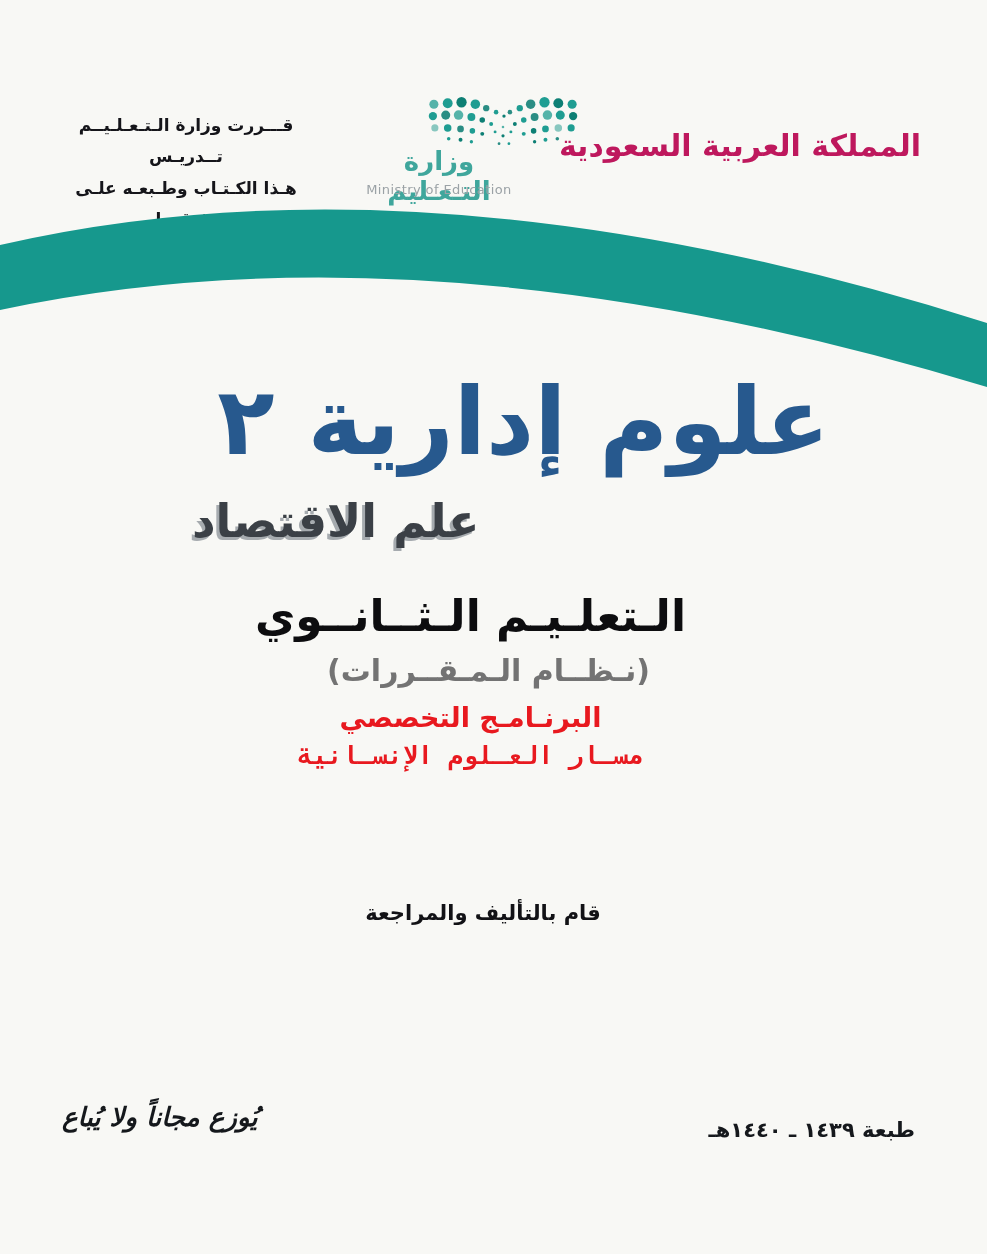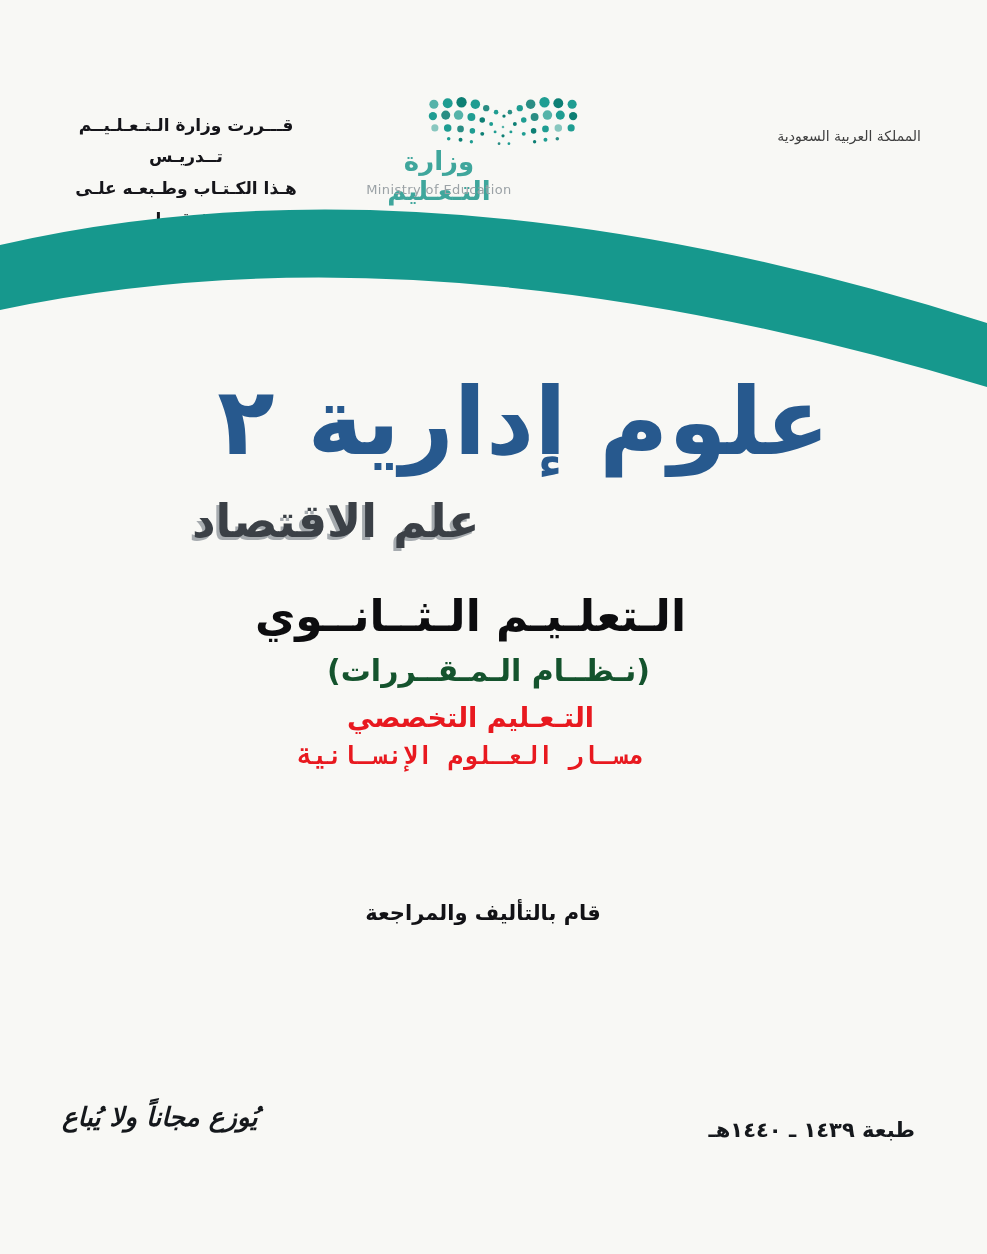--- a/index.html
+++ b/index.html
@@ -25,42 +25,42 @@
     position:absolute;left:2px;top:52px;width:158px;text-align:center;
     font-size:26px;font-weight:bold;color:#3fa69c;direction:rtl;
   }
   .logo-en{
     position:absolute;left:2px;top:88px;width:158px;text-align:center;
     font-size:13px;color:#9ba2a6;letter-spacing:.4px;direction:ltr;
   }
   
   .kingdom{
     position:absolute;right:66px;top:128px;
-    font-size:14px;font-weight:normal;color:#404040;direction:rtl;
+    font-size:30px;font-weight:bold;color:#be185d;direction:rtl;
   }
   
   .swoosh{position:absolute;left:0;top:0;width:987px;height:430px;pointer-events:none;}
   
   .main-title{
     position:absolute;left:60px;right:0;top:366px;
     text-align:center;font-size:94px;font-weight:bold;
     color:#27598e;line-height:1.2;direction:rtl;white-space:nowrap;
   }
   .subject{
     position:absolute;left:192px;top:494px;
     font-size:46px;font-weight:bold;color:#3b4046;direction:rtl;
     text-shadow:-3px 3px 0 #a6abaf;white-space:nowrap;
   }
   
   .program{
     position:absolute;left:0;right:46px;top:584px;
     text-align:center;direction:rtl;
   }
   .program .stage{font-size:44px;font-weight:bold;color:#0d0d0f;line-height:1.45;}
-  .program .system{font-size:30px;font-weight:bold;color:#14532d;line-height:1.5;margin-left:36px;}
+  .program .system{font-size:30px;font-weight:bold;color:#737373;line-height:1.5;margin-left:36px;}
   .program .prog{font-size:27px;font-weight:bold;color:#e8191f;line-height:1.55;margin-top:4px;}
   .program .track{font-size:25px;font-weight:bold;color:#e8191f;line-height:1.55;font-family:Liberation Mono, monospace;}
   
   .authors{
     position:absolute;left:0;right:21px;top:893px;
     text-align:center;font-size:21px;font-weight:bold;
     color:#121216;line-height:1.95;direction:rtl;
   }
   
   .free-notice{
@@ -145,21 +145,21 @@
   <svg class="swoosh" viewBox="0 0 987 430" preserveAspectRatio="none" aria-hidden="true">
     <path d="M0,245 Q430,146 987,323 L987,387 Q430,218 0,310 Z" fill="#16988d"></path>
   </svg>
 
   <div class="main-title">علوم إدارية ٢</div>
   <div class="subject">علم الاقتصاد</div>
 
   <div class="program">
     <div class="stage">الـتعلـيـم الـثــانــوي</div>
     <div class="system">(نـظــام الـمـقــررات)</div>
-    <div class="prog">التـعـليم التخصصي</div>
+    <div class="prog">البرنـامـج التخصصي</div>
     <div class="track">مسـار العـلوم الإنسـانية</div>
   </div>
 
   <div class="authors">
     <div>قام بالتأليف والمراجعة</div>
   </div>
 
   <div class="free-notice">يُوزع مجاناً ولا يُباع</div>
   <div class="edition">طبعة ١٤٣٩ ـ ١٤٤٠هـ</div>
 

